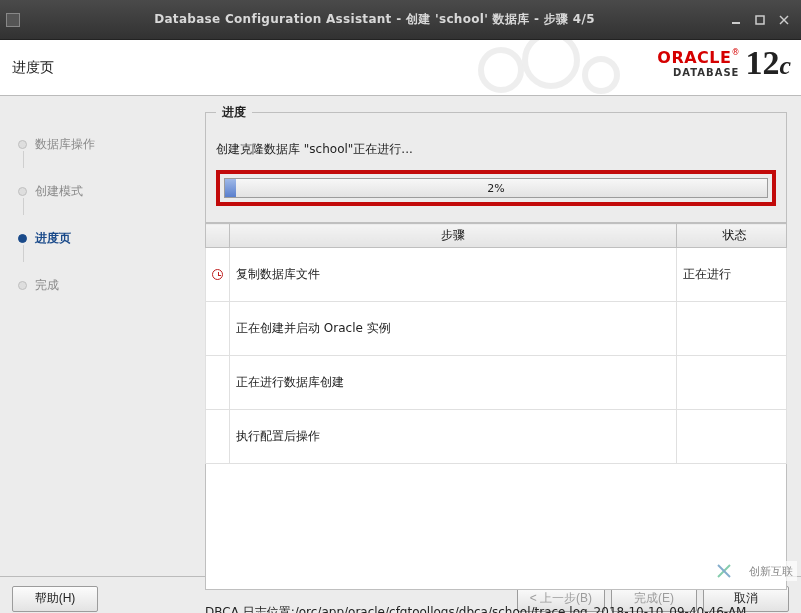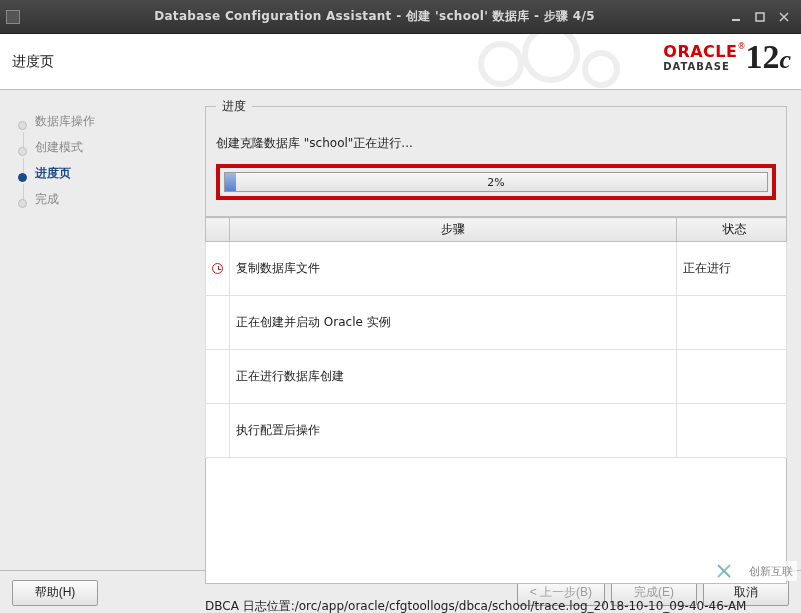--- a/index.html
+++ b/index.html
@@ -8,21 +8,21 @@
     width: 801px; height: 613px;
     font-family: "DejaVu Sans", "Microsoft YaHei", Arial, sans-serif;
     font-size: 12px;
     background: #ececec;
     color: #222;
     overflow: hidden;
   }
 
   
   .titlebar {
-    height: 34px;
+    height: 40px;
     background: linear-gradient(#4a4a4a, #323232);
     display: flex;
     align-items: center;
     color: #ddd;
     padding: 0 6px;
     border-bottom: 1px solid #222;
   }
   .titlebar .appicon {
     width: 14px; height: 14px; margin-right: 6px;
     border: 1px solid #888; background: #555;
@@ -54,21 +54,23 @@
     overflow: hidden;
   }
   .headerband .page-title {
     font-size: 14px;
     color: #222;
   }
   .brand {
     position: absolute;
     right: 10px; top: 6px;
     display: flex; align-items: center;
+    gap: 6px;
     color:#c00;
+    text-align:right;
   }
   .brand .oracle {
     font-weight: bold;
     color: #d50000;
     font-size: 16px;
     letter-spacing: .5px;
   }
   .brand .reg { font-size:8px; vertical-align: top; color:#d50000;}
   .brand .db { color:#333; font-size:10px; letter-spacing:1px;font-weight:bold;}
   .brand .ver {
@@ -91,23 +93,24 @@
     height: 480px;
     background: #ececec;
   }
   .sidebar {
     width: 195px;
     padding: 14px 6px 0 18px;
     border-right: none;
     background:#ececec;
   }
   .step {
-    display:flex; align-items:flex-end;
+    display:flex; align-items:center;
     height: 26px;
     color:#8a8a8a;
+    margin-top:21px;
   }
   .step .dot {
     width:9px; height:9px; border-radius:50%;
     background:#dedede; border:1px solid #bfbfbf;
     margin-right:8px;
     position:relative;
   }
   .step.active { color:#1a4a8a; font-weight:bold; }
   .step.active .dot { background:#1a4a8a; border-color:#1a4a8a; }
   .step .connector{
@@ -121,20 +124,21 @@
     position:relative;
   }
   fieldset.progress-box{
     border:1px solid #bfbfbf;
     padding: 20px 10px 16px 10px;
     margin:0;
   }
   fieldset.progress-box legend{
     padding:0 6px;
     color:#222;
+    font-weight:bold;
   }
   .infoline{
     margin-bottom:12px;
     color:#222;
   }
   .pb-wrap{
     border:4px solid #c20a0a;
     padding:4px;
     background:#ececec;
   }

